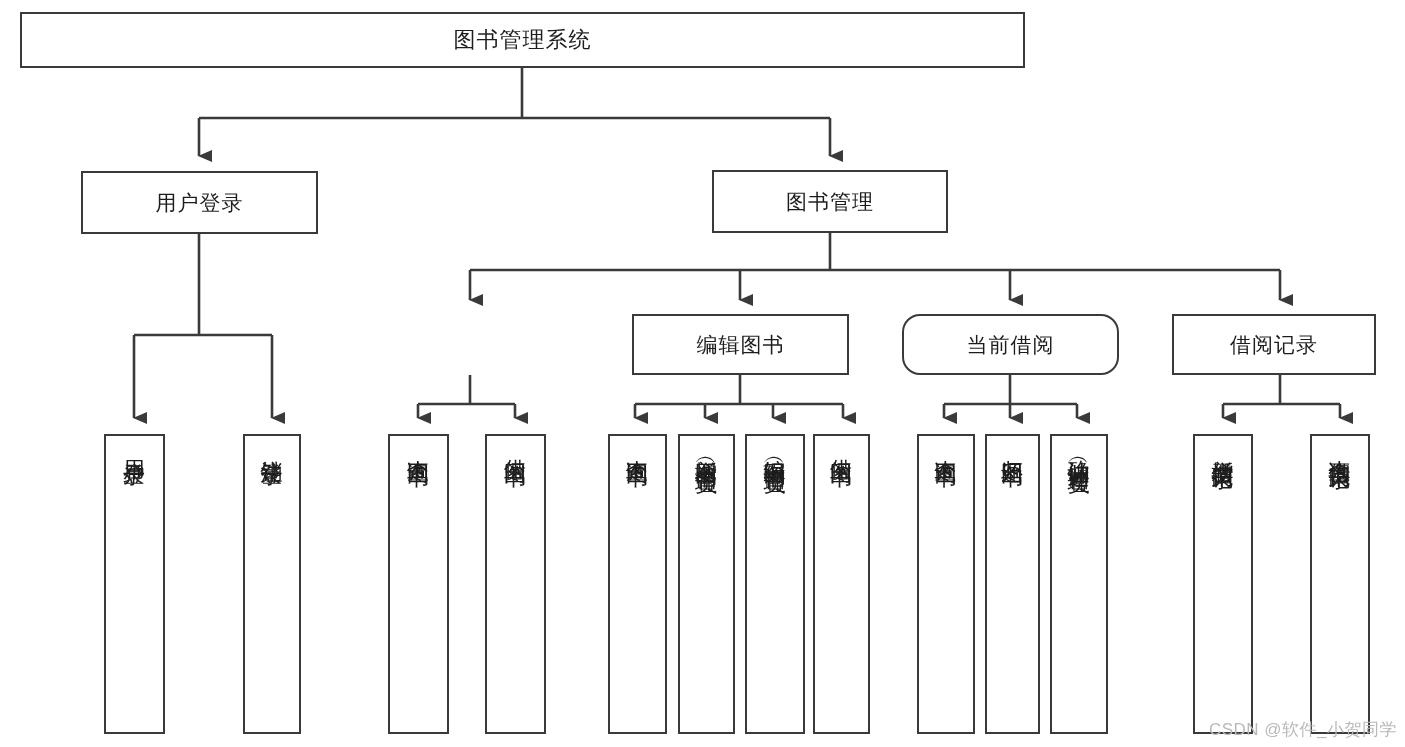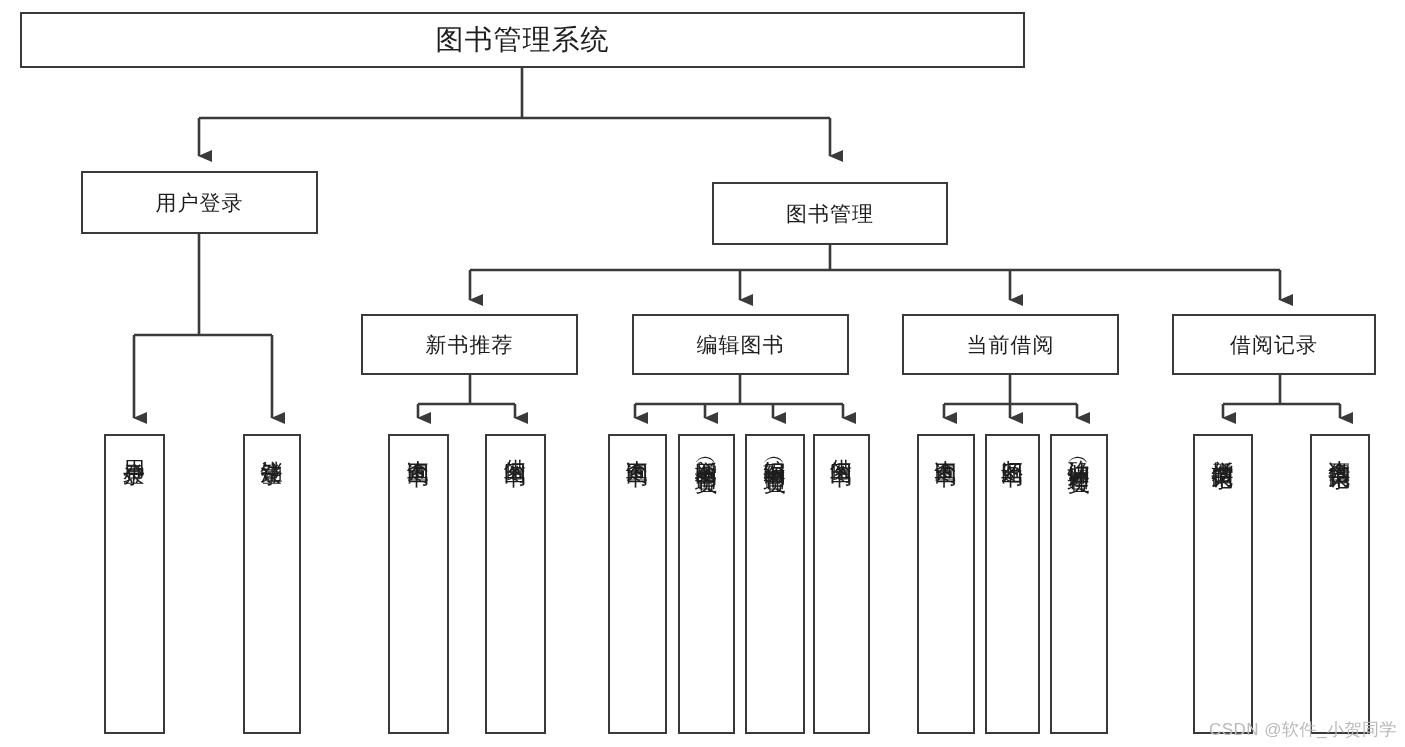--- a/index.html
+++ b/index.html
@@ -26,21 +26,21 @@
     text-align:center;
     line-height:1.12;
     white-space:nowrap;
   }
   
   .h .lbl{
     font-size:21px;
     writing-mode:horizontal-tb;
     letter-spacing:1px;
   }
-  .root .lbl{font-size:28px;}
+  .root .lbl{font-size:22px;}
   
   .v{align-items:flex-start;justify-content:center;padding-top:6px;}
   .v .lbl{
     writing-mode:vertical-rl;
     text-orientation:upright;
     font-size:22px;
     line-height:1.05;
     letter-spacing:2px;
   }
   svg#wires{position:absolute;left:0;top:0;width:1405px;height:747px;pointer-events:none;}
@@ -110,31 +110,28 @@
     </g>
   </svg>
 
   <div class="node h root" style="left:20px;top:12px;width:1005px;height:56px;">
     <span class="lbl">图书管理系统</span>
   </div>
 
   <div class="node h" style="left:81px;top:171px;width:237px;height:63px;">
     <span class="lbl">用户登录</span>
   </div>
-  <div class="node h" style="left:712px;top:170px;width:236px;height:63px;margin-top:12px;">
+  <div class="node h" style="left:712px;top:170px;width:236px;height:63px;">
     <span class="lbl">图书管理</span>
   </div>
 
-  <div class="node h" style="left:361px;top:314px;width:217px;height:61px;">
-    <span class="lbl">新书推荐</span>
-  </div>
   <div class="node h" style="left:632px;top:314px;width:217px;height:61px;">
     <span class="lbl">编辑图书</span>
   </div>
-  <div class="node h" style="left:902px;top:314px;width:217px;height:61px;">
+  <div class="node h" style="left:902px;top:314px;width:217px;height:61px;border-radius:18px;">
     <span class="lbl">当前借阅</span>
   </div>
   <div class="node h" style="left:1172px;top:314px;width:204px;height:61px;justify-content:center;">
     <span class="lbl">借阅记录</span>
   </div>
 
   <div class="node v" style="left:104px;top:434px;width:61px;height:300px;">
     <span class="lbl">用户登录</span>
   </div>
   <div class="node v" style="left:243px;top:434px;width:58px;height:300px;">

